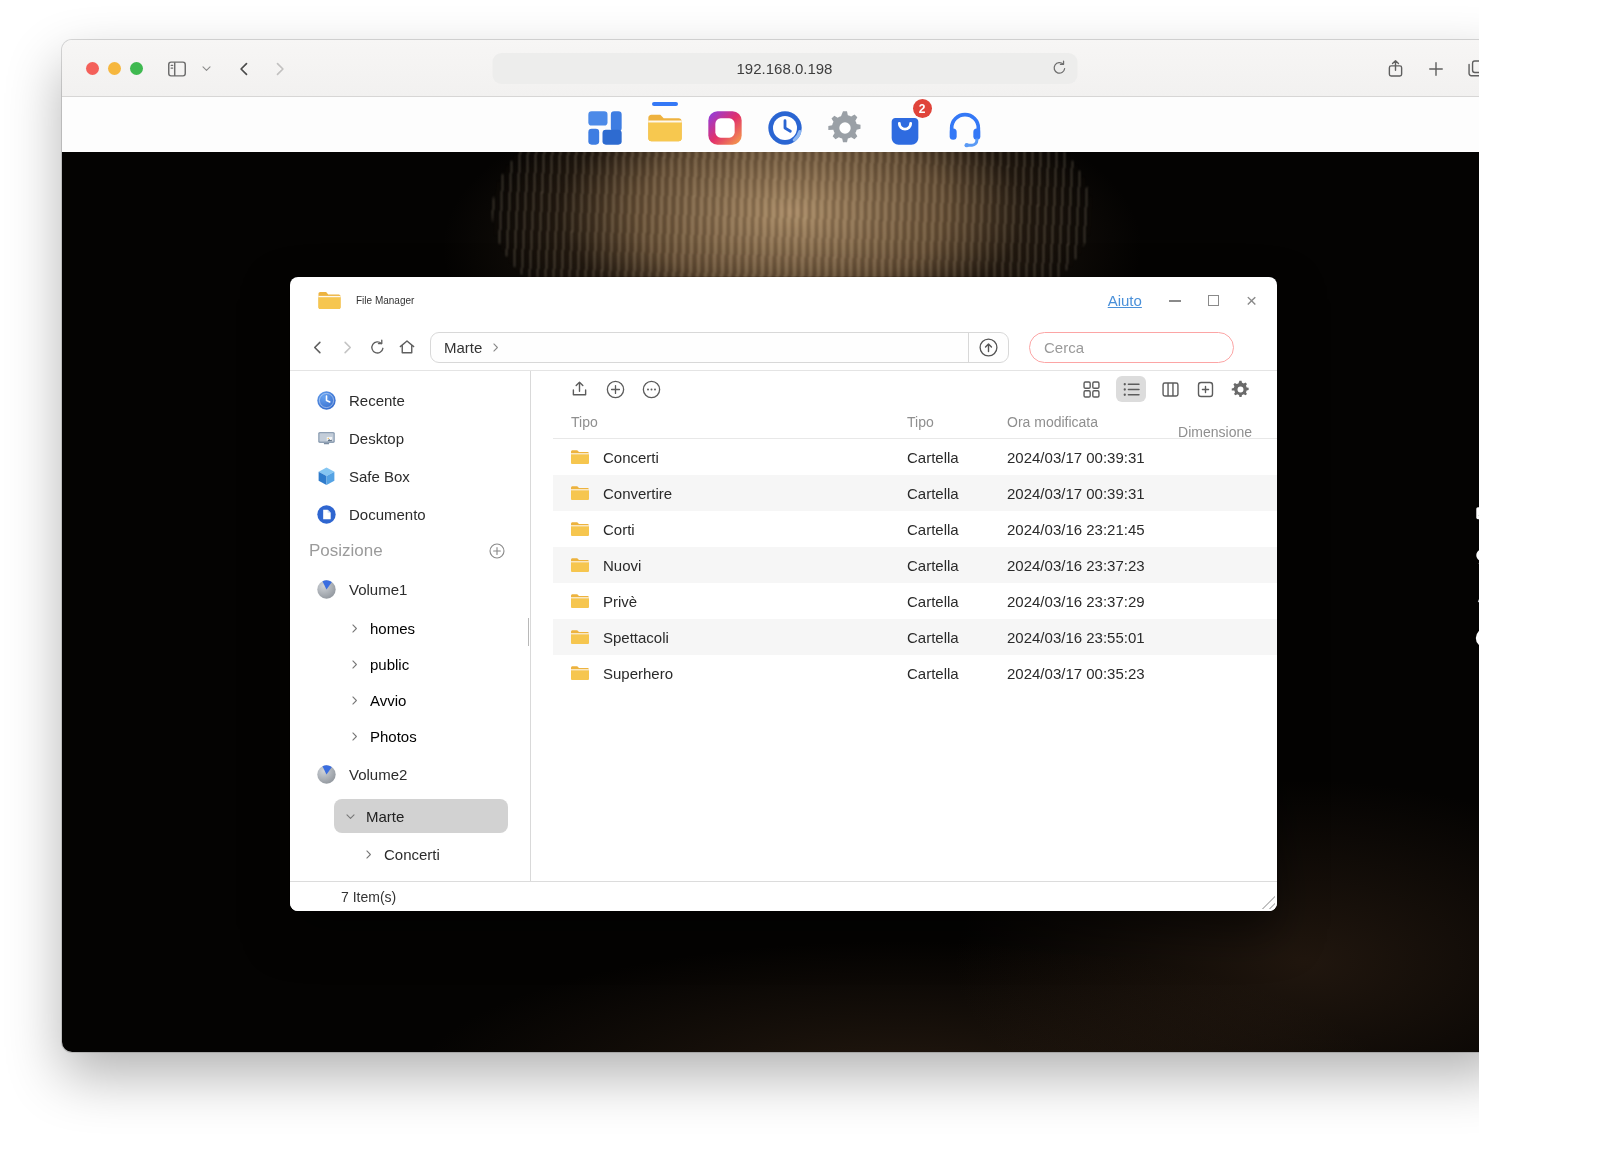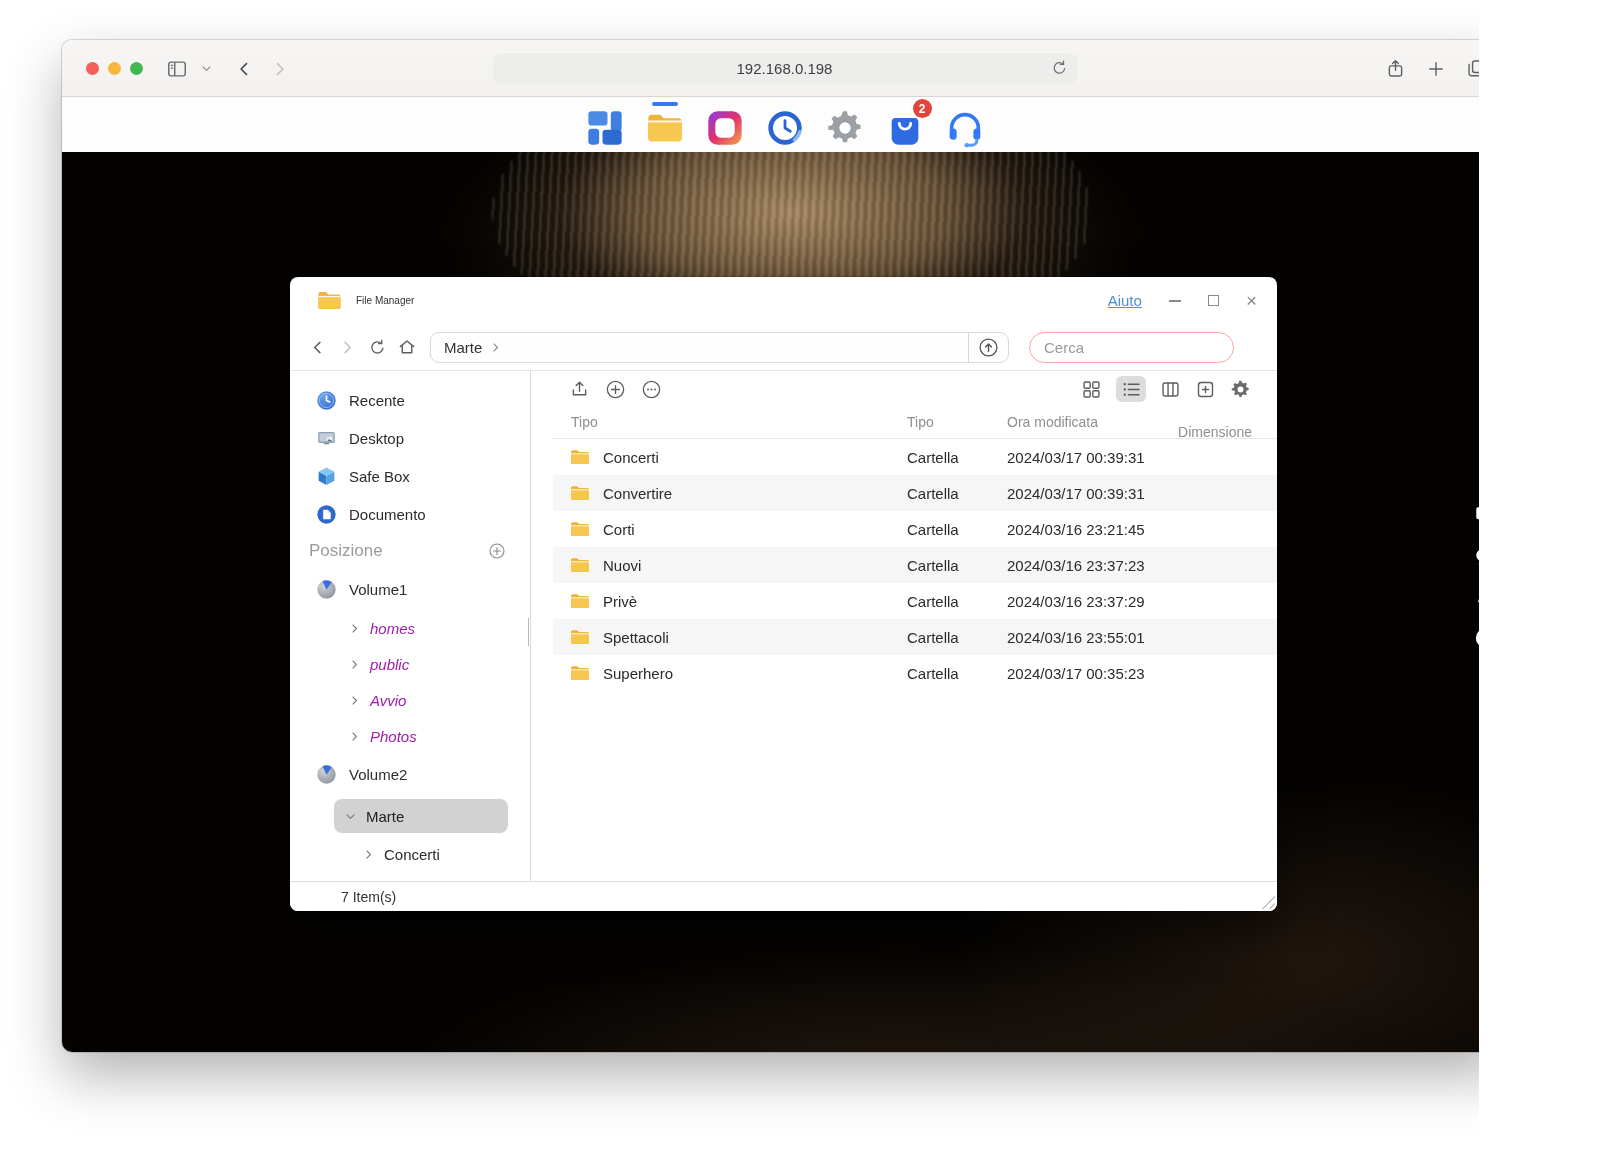--- a/index.html
+++ b/index.html
@@ -78,21 +78,21 @@
   .search-box input::placeholder { color:#9a9a9a; }
 
   .fm-body { position:absolute; top:93px; left:0; right:0; bottom:30px; border-top:1px solid #e4e4e4; display:flex;gap:22px; }
   .fm-sidebar { position:relative; width:241px; border-right:1px solid #d9d9d9; padding-top:10px; overflow:hidden; }
   .sb-item { display:flex; align-items:center; height:38px; padding-left:26px; gap:12px; font-size:15px; color:#2c2c2c; cursor:pointer; }
   .sb-item svg { width:21px; height:21px; flex:0 0 auto; }
   .sb-section { position:relative; height:36px; display:flex; align-items:center; padding-left:19px; font-size:17px; color:#9b9b9b; }
   .sb-addbtn { position:absolute; right:24px; top:9px; color:#8a8a8a; cursor:pointer; }
   .sb-vol { display:flex; align-items:center; height:41px; padding-left:26px; gap:12px; font-size:15px; color:#2c2c2c; cursor:pointer; }
   .sb-vol svg { width:21px; height:21px; }
-  .sb-child { display:flex; align-items:center; height:36px; padding-left:58px; gap:9px; font-size:15px; color:#a21caf; cursor:pointer;font-style:italic; }
+  .sb-child { display:flex; align-items:center; height:36px; padding-left:58px; gap:9px; font-size:15px; color:#000000; cursor:pointer; }
   .sb-chev { width:13px; height:13px; color:#777; }
   .sb-selected { margin:4px 0 2px 44px; width:174px; height:34px; background:#d2d2d2; border-radius:8px;
     display:flex; align-items:center; padding-left:10px; gap:9px; font-size:15px; color:#222; cursor:pointer; }
   .sb-grandchild { display:flex; align-items:center; height:38px; padding-left:72px; gap:9px; font-size:15px; color:#2c2c2c; cursor:pointer; }
   .splitter { position:absolute; right:-3px; top:247px; width:5px; height:28px; display:flex; gap:2px; cursor:col-resize; }
   .splitter i { width:1px; height:100%; background:#b8b8b8; }
 
   .fm-files { position:relative; flex:1; display:flex; flex-direction:column; }
   .files-toolbar { height:36px; display:flex; align-items:center; padding:0 26px 0 16px; color:#5c5c5c; }
   .tb-left { display:flex; align-items:center; gap:15px; }

